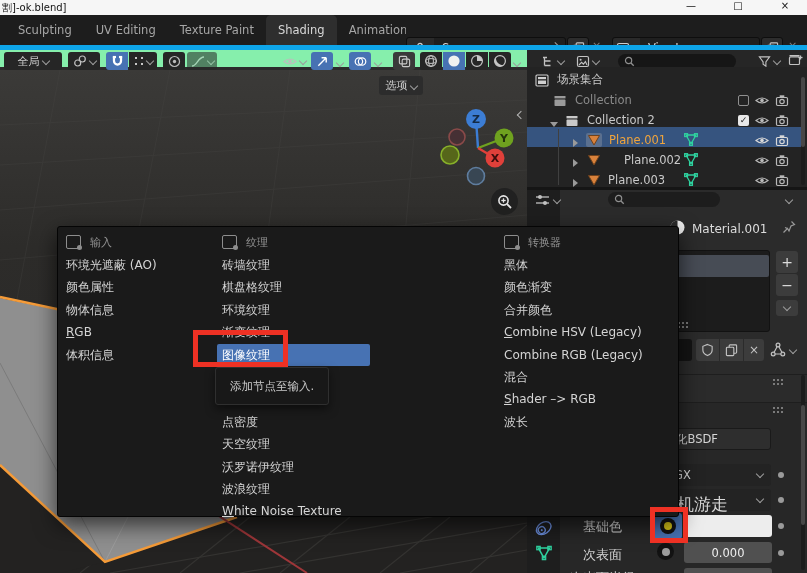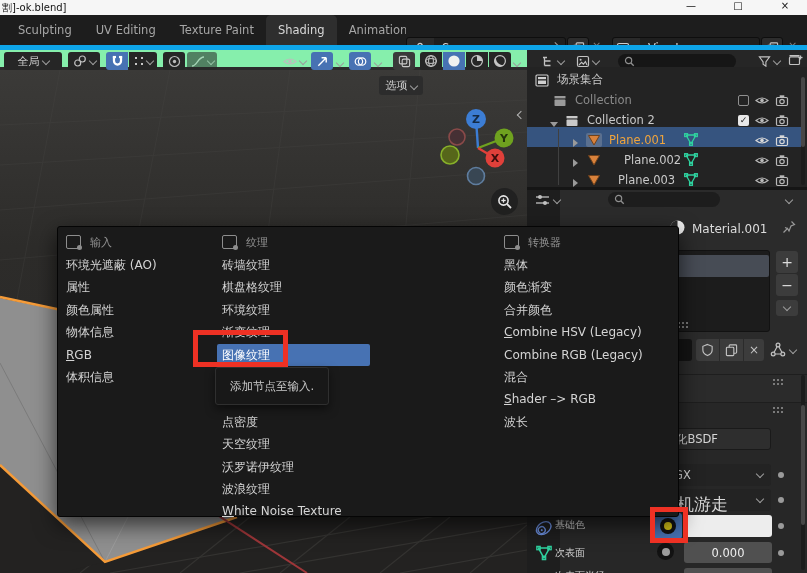--- a/index.html
+++ b/index.html
@@ -33,21 +33,21 @@
   .tri-d{width:0;height:0;border-top:5px solid #9a9a9a;border-left:4px solid transparent;border-right:4px solid transparent}
   .olicons{position:absolute;display:flex;align-items:center;gap:6px}
   .cb{width:11px;height:11px;border-radius:2px}
   .cb.off{border:1.5px solid #8f8f8f;box-sizing:border-box}
   .cb.on{background:#e8e8e8;color:#1b1b1b;font-size:9px;line-height:11px;text-align:center}
   
   #props{left:527px;top:190px;width:280px;height:383px;background:#2b2b2b}
   #tabstrip{position:absolute;left:0;top:0;width:33px;height:383px;background:#1e1e1e}
   .pfield{position:absolute;border-radius:3px;box-sizing:border-box}
   .dot{position:absolute;width:6px;height:6px;border-radius:50%;background:#9a9a9a}
-  .plabel{position:absolute;width:95px;text-align:left;font-size:10px;color:#d2d2d2}
+  .plabel{position:absolute;width:95px;text-align:center;font-size:13px;color:#d2d2d2}
   .grip{position:absolute;width:14px;height:7px;
         background:radial-gradient(circle 1px at 2px 2px,#7a7a7a 99%,transparent),radial-gradient(circle 1px at 6px 2px,#7a7a7a 99%,transparent),radial-gradient(circle 1px at 10px 2px,#7a7a7a 99%,transparent),radial-gradient(circle 1px at 2px 6px,#7a7a7a 99%,transparent),radial-gradient(circle 1px at 6px 6px,#7a7a7a 99%,transparent),radial-gradient(circle 1px at 10px 6px,#7a7a7a 99%,transparent)}
   
   #addmenu{left:57px;top:226px;width:622px;height:291px;background:#1a1a1a;border:1px solid #050505;border-radius:3px;box-shadow:0 8px 22px rgba(0,0,0,.65);z-index:50;box-sizing:border-box}
   .mcol{position:absolute;top:5px}
   .mhead{height:20px;display:flex;align-items:center;gap:9px;color:#919191;font-size:11px;margin-bottom:2px}
   .mi{height:22.4px;line-height:22.4px;font-size:12px;color:#d4d4d4;white-space:nowrap}
   .mi.hl{background:#4772b3;color:#fff;border-radius:2px;margin-left:-5px;padding-left:5px;width:153px;box-sizing:border-box}
   .ulf::first-letter{text-decoration:underline}
   .nodeicon{width:13px;height:12px;border:1.3px solid #8d8d8d;border-radius:2px;position:relative}
@@ -422,21 +422,21 @@
         <rect x="4.7" y="1.3" width="4.6" height="2.2" fill="#b8b8b8"></rect>
           <circle cx="7" cy="7.5" r="2.2" fill="none" stroke="#b8b8b8" stroke-width="1.2"></circle>
       </svg>
     </span>
   </div>
   <div class="olrow" style="top:100px">
     <span class="tri-r" style="margin-left:46px"></span>
     <svg width="16" height="14" viewBox="0 0 16 14" style="margin-left:8px">
       <path d="M8 12 L2.5 2.5 H13.5 Z" fill="#d9823c" stroke="#70421c" stroke-width="1"></path>
     </svg>
-    <span style="margin-left:16px">Plane.003</span>
+    <span style="margin-left:6px">Plane.003</span>
     <svg width="16" height="15" viewBox="0 0 16 15" style="position:absolute;left:156px">
       <path d="M8 12 L3 3 H13 Z" fill="none" stroke="#2fd3a0" stroke-width="1.3"></path>
       <rect x="1.6" y="1.6" width="3" height="3" fill="none" stroke="#2fd3a0" stroke-width="1.1"></rect>
       <rect x="11.4" y="1.6" width="3" height="3" fill="none" stroke="#2fd3a0" stroke-width="1.1"></rect>
       <rect x="6.5" y="10.4" width="3" height="3" fill="none" stroke="#2fd3a0" stroke-width="1.1"></rect>
     </svg>
     <span class="olicons" style="right:12px">
       <svg width="14" height="13" viewBox="0 0 14 13">
         <path d="M1 6.5 Q7 1.5 13 6.5 Q7 11.5 1 6.5 Z" fill="none" stroke="#b8b8b8" stroke-width="1.2"></path>
           <circle cx="7" cy="6.5" r="1.8" fill="#b8b8b8"></circle>
@@ -583,21 +583,20 @@
 </div>
 
 <div class="abs" id="addmenu">
 
   <div class="mcol" style="left:8px;width:132px">
     <div class="mhead">
         <span class="nodeicon"></span>
         <span>输入</span>
       </div>
     <div class="mi">环境光遮蔽 (AO)</div>
-    <div class="mi">属性</div>
     <div class="mi">颜色属性</div>
     <div class="mi">物体信息</div>
     <div class="mi ulf">RGB</div>
     <div class="mi">体积信息</div>
   </div>
 
   <div class="mcol" style="left:164px;width:153px">
     <div class="mhead">
         <span class="nodeicon"></span>
         <span>纹理</span>

